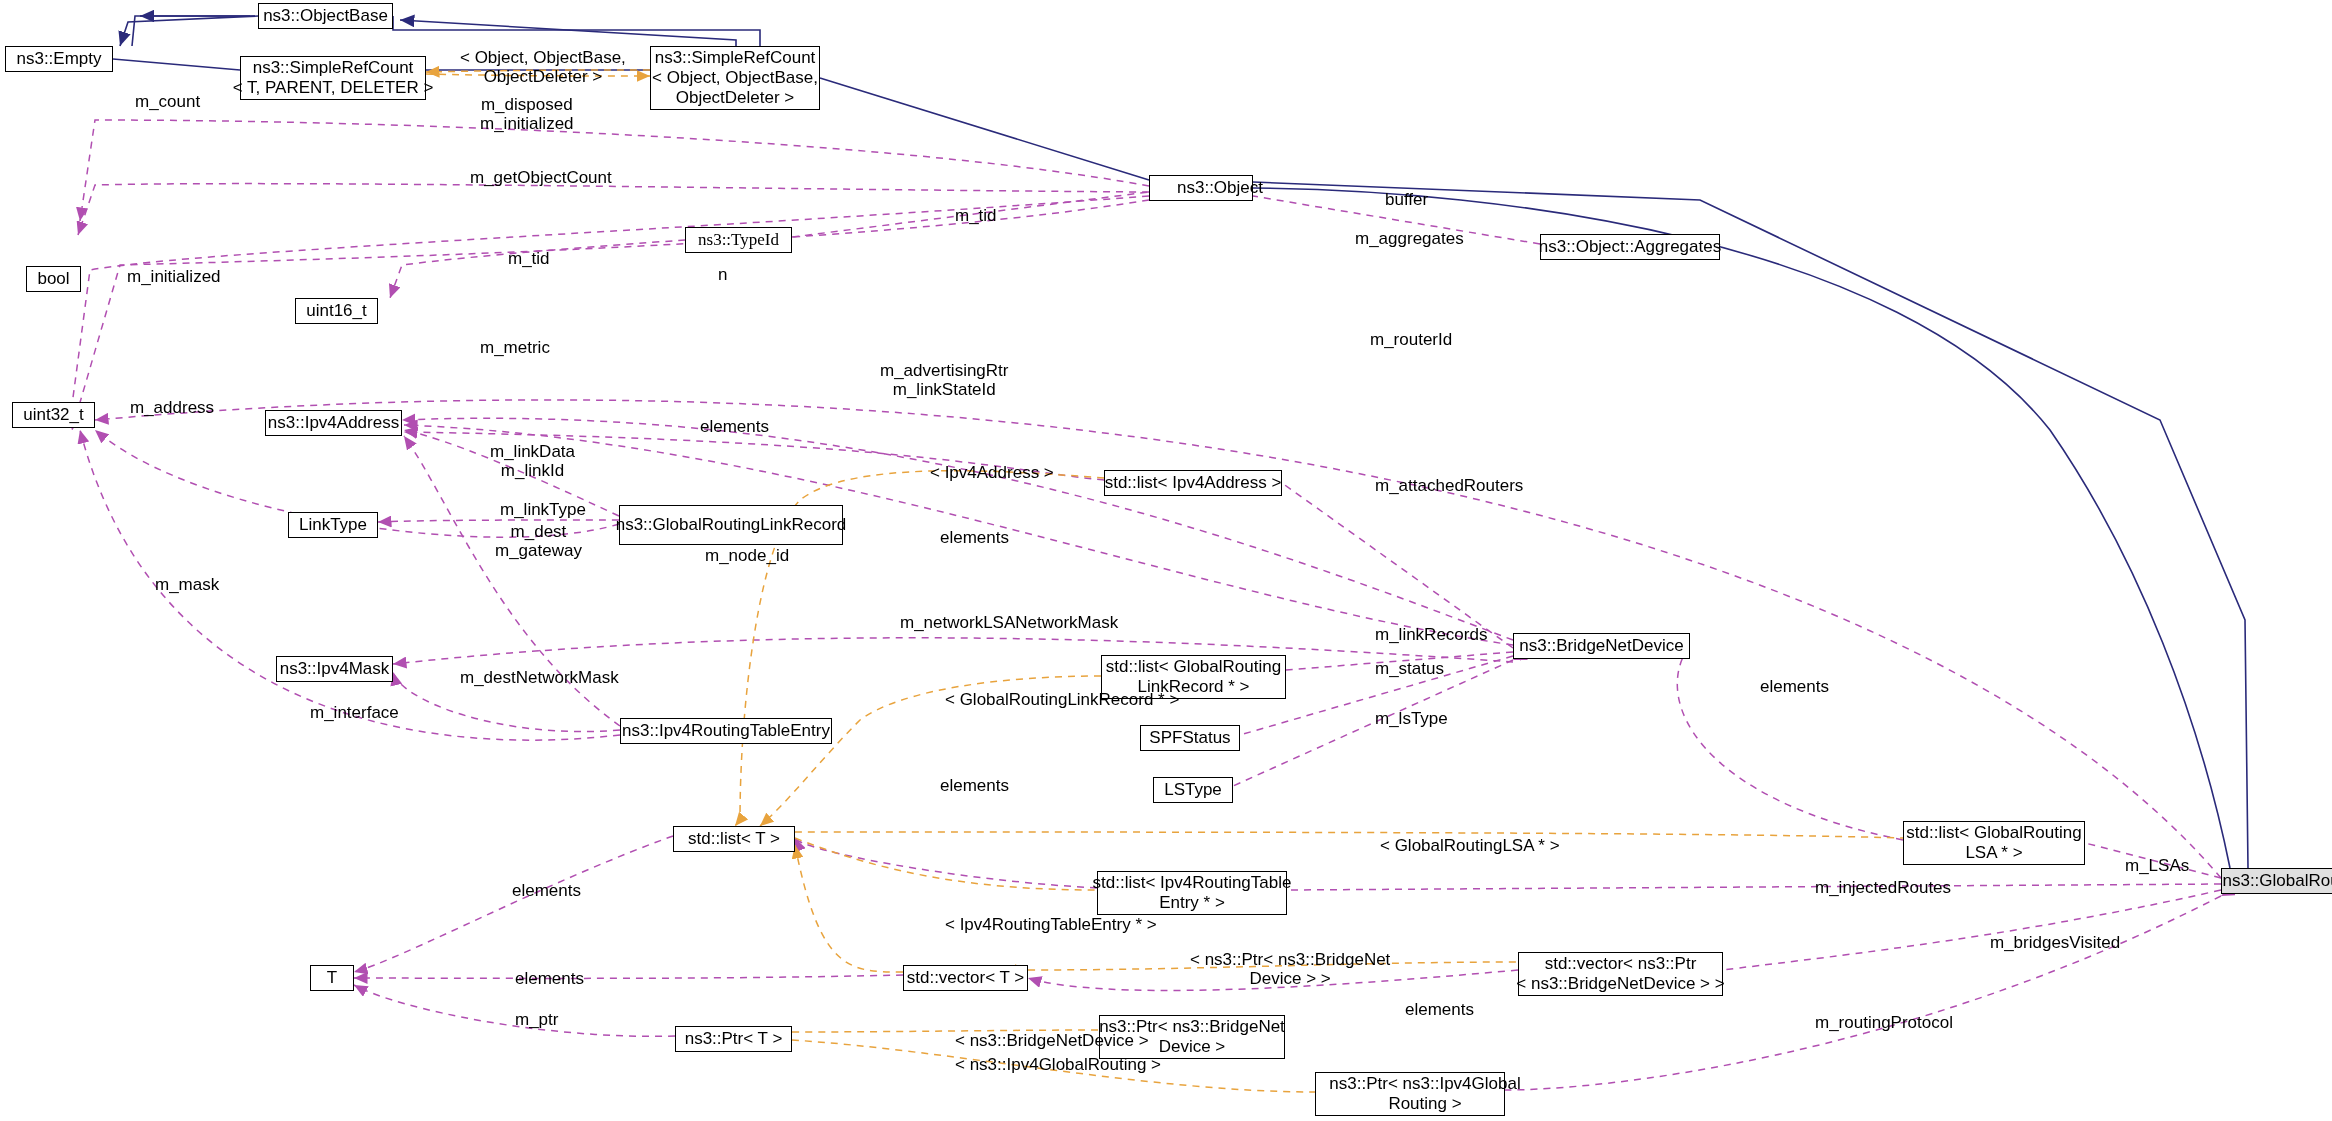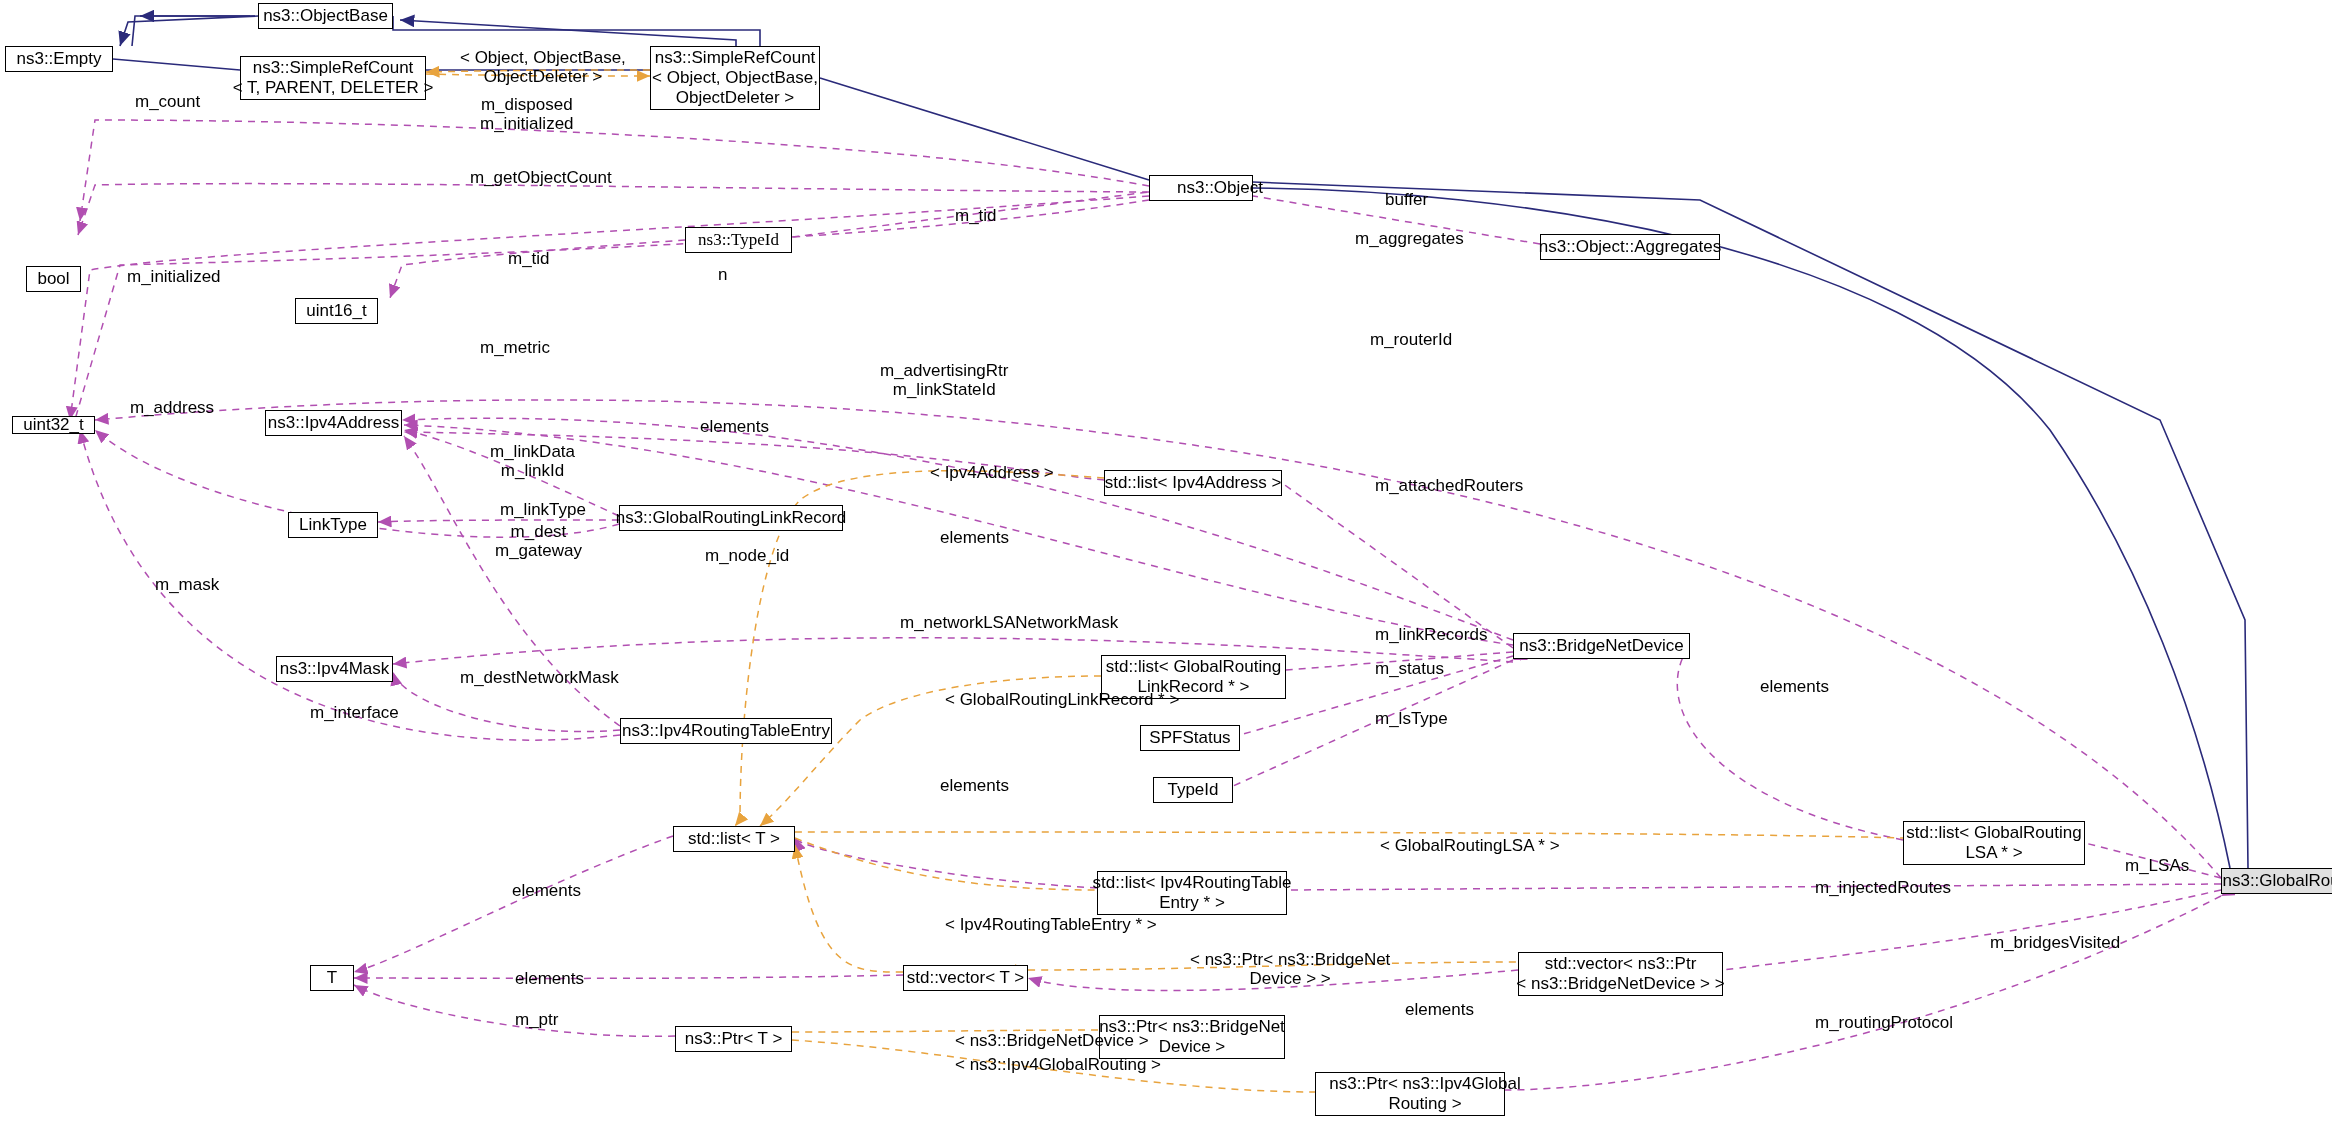--- a/index.html
+++ b/index.html
@@ -104,31 +104,31 @@
 <div class="node" style="left:240px;top:56px;width:186px;height:44px;"><span>ns3::SimpleRefCount
 &lt; T, PARENT, DELETER &gt;</span></div>
 <div class="node" style="left:650px;top:46px;width:170px;height:64px;"><span>ns3::SimpleRefCount
 &lt; Object, ObjectBase,
 ObjectDeleter &gt;</span></div>
 <div class="node" style="left:1149px;top:175px;width:104px;height:26px;padding-left:44px;"><span>ns3::Object</span></div>
 <div class="node" style="left:1540px;top:234px;width:180px;height:26px;"><span>ns3::Object::Aggregates</span></div>
 <div class="node" style="left:685px;top:227px;width:107px;height:26px;font-family:Liberation Serif, serif;"><span>ns3::TypeId</span></div>
 <div class="node" style="left:26px;top:221px;width:55px;height:26px;margin-top:45px;"><span>bool</span></div>
 <div class="node" style="left:295px;top:298px;width:83px;height:26px;"><span>uint16_t</span></div>
-<div class="node" style="left:12px;top:416px;width:83px;height:18px;"><span>uint32_t</span></div>
+<div class="node" style="left:12px;top:402px;width:83px;height:26px;"><span>uint32_t</span></div>
 <div class="node" style="left:265px;top:410px;width:137px;height:26px;"><span>ns3::Ipv4Address</span></div>
 <div class="node" style="left:288px;top:512px;width:90px;height:26px;"><span>LinkType</span></div>
-<div class="node" style="left:619px;top:505px;width:224px;height:26px;justify-content:center;"><span>ns3::GlobalRoutingLinkRecord</span></div>
+<div class="node" style="left:619px;top:505px;width:224px;height:40px;justify-content:center;"><span>ns3::GlobalRoutingLinkRecord</span></div>
 <div class="node" style="left:1104px;top:470px;width:178px;height:26px;"><span>std::list&lt; Ipv4Address &gt;</span></div>
 <div class="node" style="left:276px;top:656px;width:117px;height:26px;"><span>ns3::Ipv4Mask</span></div>
 <div class="node" style="left:620px;top:718px;width:212px;height:26px;"><span>ns3::Ipv4RoutingTableEntry</span></div>
 <div class="node" style="left:1101px;top:655px;width:185px;height:44px;"><span>std::list&lt; GlobalRouting
 LinkRecord * &gt;</span></div>
 <div class="node" style="left:1140px;top:725px;width:100px;height:26px;"><span>SPFStatus</span></div>
-<div class="node" style="left:1153px;top:777px;width:80px;height:26px;"><span>TypeId</span></div>
+<div class="node" style="left:1153px;top:777px;width:80px;height:26px;"><span>LSType</span></div>
 <div class="node" style="left:1513px;top:633px;width:177px;height:26px;"><span>ns3::BridgeNetDevice</span></div>
 <div class="node" style="left:673px;top:826px;width:122px;height:26px;"><span>std::list&lt; T &gt;</span></div>
 <div class="node" style="left:1903px;top:821px;width:182px;height:44px;"><span>std::list&lt; GlobalRouting
 LSA * &gt;</span></div>
 <div class="node grey" style="left:2221px;top:868px;width:140px;height:26px;"><span>ns3::GlobalRouter</span></div>
 <div class="node" style="left:1097px;top:871px;width:190px;height:44px;"><span>std::list&lt; Ipv4RoutingTable
 Entry * &gt;</span></div>
 <div class="node" style="left:310px;top:965px;width:44px;height:26px;"><span>T</span></div>
 <div class="node" style="left:903px;top:965px;width:125px;height:26px;"><span>std::vector&lt; T &gt;</span></div>
 <div class="node" style="left:1518px;top:952px;width:205px;height:44px;"><span>std::vector&lt; ns3::Ptr

